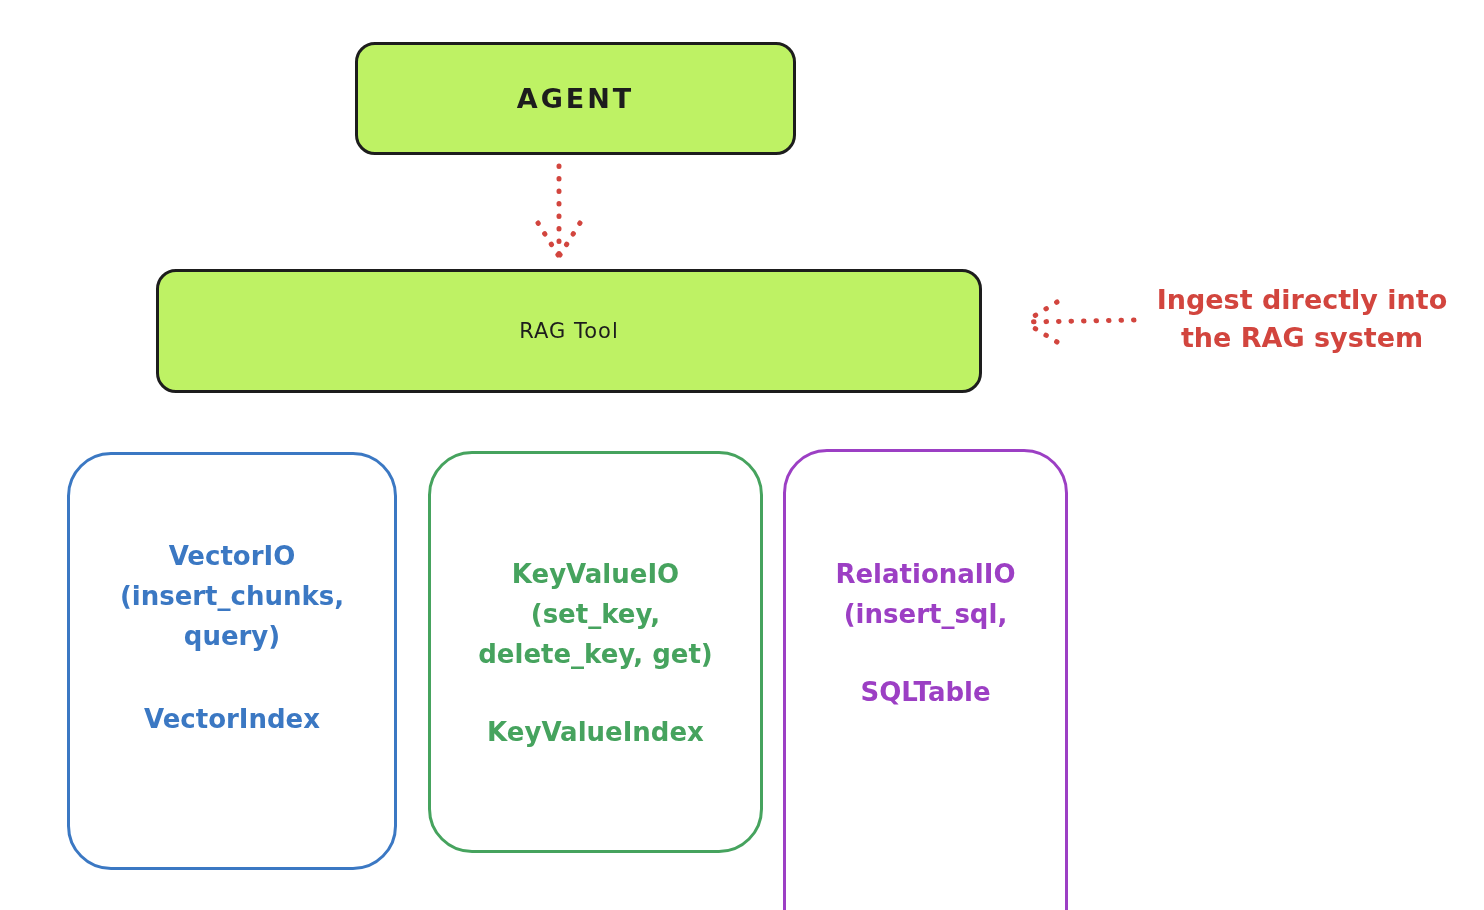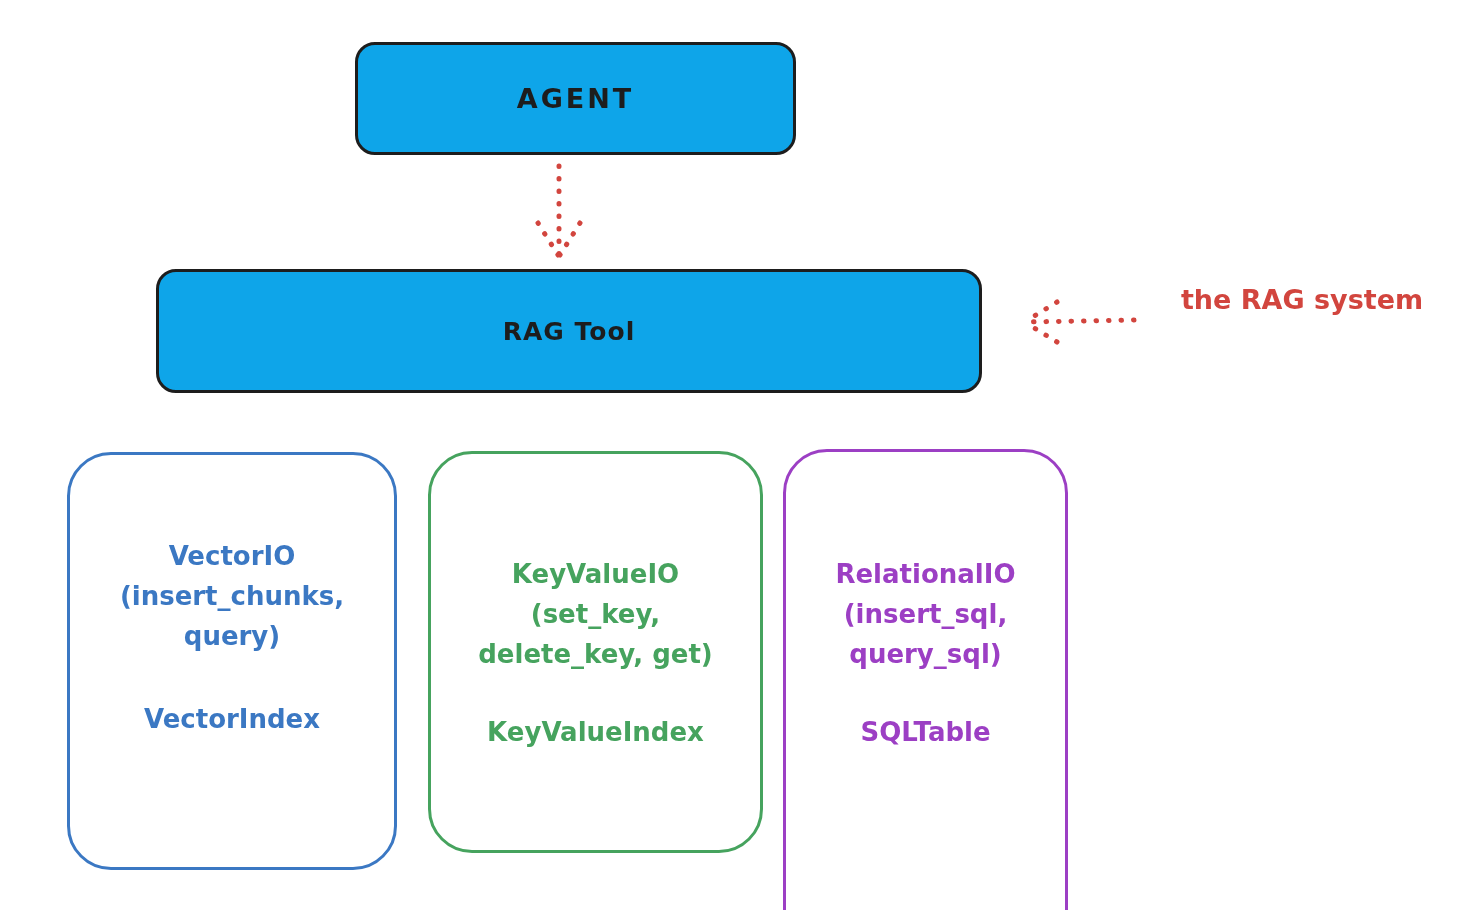--- a/index.html
+++ b/index.html
@@ -9,36 +9,36 @@
     width: 1484px; height: 910px; overflow: hidden;
   }
   .canvas {
     position: relative;
     width: 1484px; height: 910px;
     background: #ffffff;
   }
   .node {
     position: absolute;
     display: flex; align-items: center; justify-content: center;
-    background: #0ea5e9;
+    background: #bef264;
     border: 3.5px solid #1d1d1d;
     border-radius: 20px;
     color: #1d1d1d;
   }
   .node-agent {
     left: 355px; top: 42px; width: 441px; height: 113px;
   }
   .node-agent .node-label {
     font-size: 27px; font-weight: 700; letter-spacing: 3px;
   }
   .node-rag {
     left: 156px; top: 269px; width: 826px; height: 124px;
   }
   .node-rag .node-label {
-    font-size: 25px; font-weight: 700; letter-spacing: 1px;
+    font-size: 21px; font-weight: 400; letter-spacing: 1px;
   }
   .arrow { position: absolute; overflow: visible; }
   .arrow-down { left: 531px; top: 160px; }
   .arrow-left { left: 1016px; top: 294px; }
   .annotation {
     position: absolute;
     left: 1130px; top: 281px; width: 344px;
     text-align: center;
     font-size: 27px; font-weight: 700; line-height: 38px;
     color: #d2453e;
@@ -96,20 +96,21 @@
 
   <svg class="arrow arrow-left" width="126" height="58" viewBox="0 0 126 58">
     <g fill="none" stroke-width="5" stroke-linecap="round" stroke-dasharray="0.5 12">
       <line x1="118" y1="26" x2="10" y2="28" stroke="#d2453e"></line>
       <line x1="41" y1="8" x2="10" y2="27" stroke="#d2453e"></line>
       <line x1="41" y1="48" x2="10" y2="29" stroke="#d2453e"></line>
     </g>
   </svg>
 
   <div class="annotation">
+    <div>Ingest directly into</div>
     <div>the RAG system</div>
   </div>
 
   <div class="backend backend-vector">
     <div class="backend-text">
       <div>VectorIO</div>
       <div>(insert_chunks,</div>
       <div>query)</div>
       <div class="index-label">VectorIndex</div>
     </div>
@@ -121,18 +122,17 @@
       <div>(set_key,</div>
       <div>delete_key, get)</div>
       <div class="index-label">KeyValueIndex</div>
     </div>
   </div>
 
   <div class="backend backend-relational">
     <div class="backend-text">
       <div>RelationalIO</div>
       <div>(insert_sql,</div>
-      <div>query_sql)</div>
       <div class="index-label">SQLTable</div>
     </div>
   </div>
 
 </div>
 
 </body></html>

